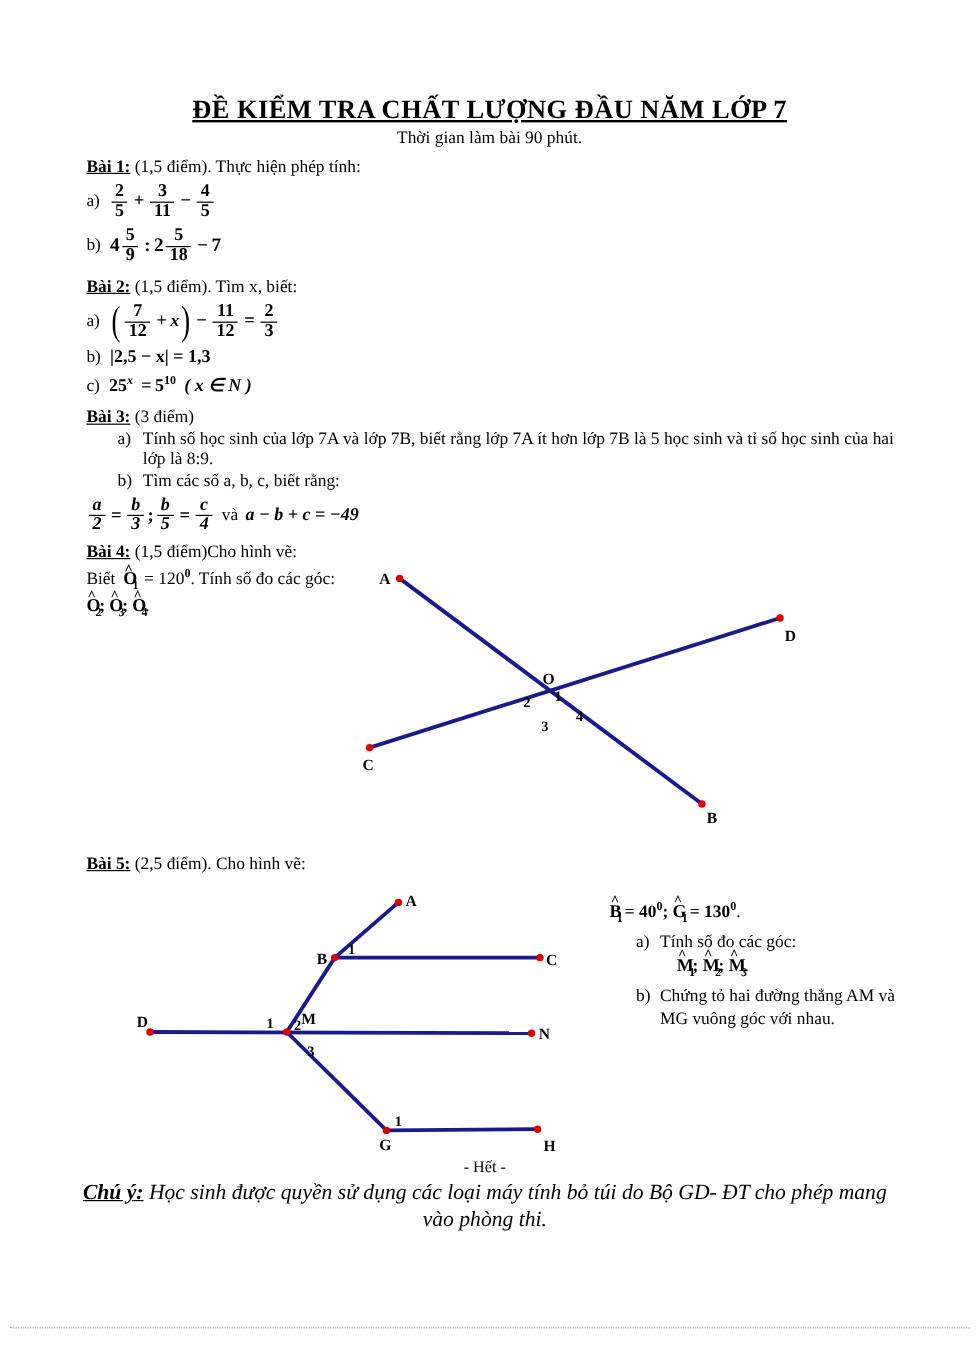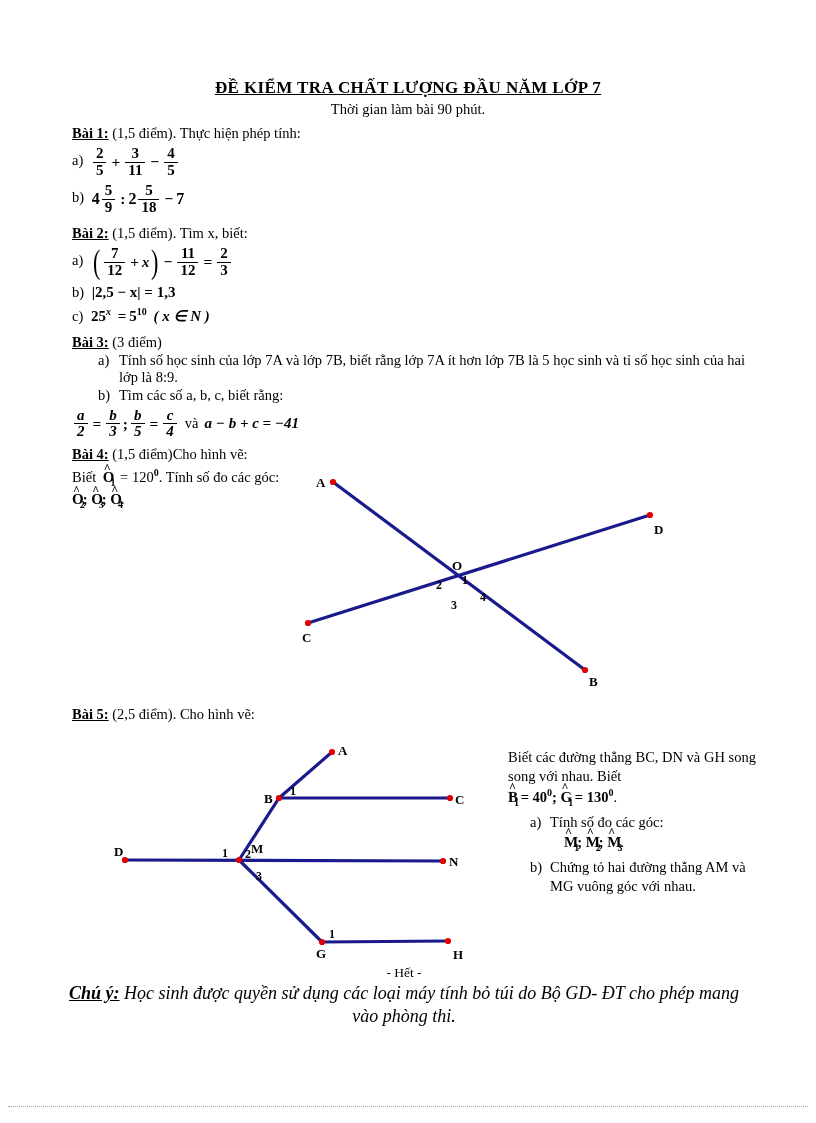--- a/index.html
+++ b/index.html
@@ -10,21 +10,21 @@
     font-family:"Liberation Serif", serif;
     color:#000000;
     position:relative;
     overflow:hidden;
   }
   .page { position:relative; width:816px; height:1123px; }
 
   
   .doc-title {
     text-align:center;
-    font-size:17px;
+    font-size:22px;
     font-weight:bold;
     letter-spacing:.4px;
     margin:0;
     padding-top:78px;
   }
   .doc-title span { text-decoration:underline; }
   .doc-sub {
     text-align:center;
     font-size:14.5px;
     margin:3px 0 0 0;
@@ -244,21 +244,21 @@
         <span class="frac ital">
           <span class="num">b</span>
           <span class="den">5</span>
         </span>
         <span class="op">=</span>
         <span class="frac ital">
           <span class="num">c</span>
           <span class="den">4</span>
         </span>
         <span style="font-weight:normal;margin:0 6px;">và</span>
-        <span class="ital" style="font-size:15px;">a − b + c = −41</span>
+        <span class="ital" style="font-size:15px;">a − b + c = −49</span>
       </span>
     </div>
 
     <div class="bai4-text">
       <div class="q-head" style="margin-top:6px;">
         <b>Bài 4:</b>
         <span>(1,5 điểm)Cho  hình  vẽ:</span>
       </div>
       <div class="item" style="margin-top:4px;">
         <span>Biết</span>
@@ -332,21 +332,20 @@
       <text class="ptlabel" x="343" y="221">H</text>
       <text class="anglenum" x="180" y="57">1</text>
       <text class="anglenum" x="112" y="119">1</text>
       <text class="anglenum" x="135" y="120">2</text>
       <text class="anglenum" x="146" y="142">3</text>
       <text class="anglenum" x="219" y="200">1</text>
     </svg>
   </div>
 
   <div class="bai5-right">
-    <div>Biết các đường thẳng BC, DN và GH song song với nhau.  Biết</div>
     <div style="margin-top:2px;">
       <span class="ang">
         <span class="hat">^</span><span>B</span><span class="idx">1</span>
       </span>
       <span class="math">= 40</span><span class="sup">0</span><span class="math">;</span>
       <span class="ang">
         <span class="hat">^</span><span>G</span><span class="idx">1</span>
       </span>
       <span class="math">= 130</span><span class="sup">0</span><span>.</span>
     </div>

